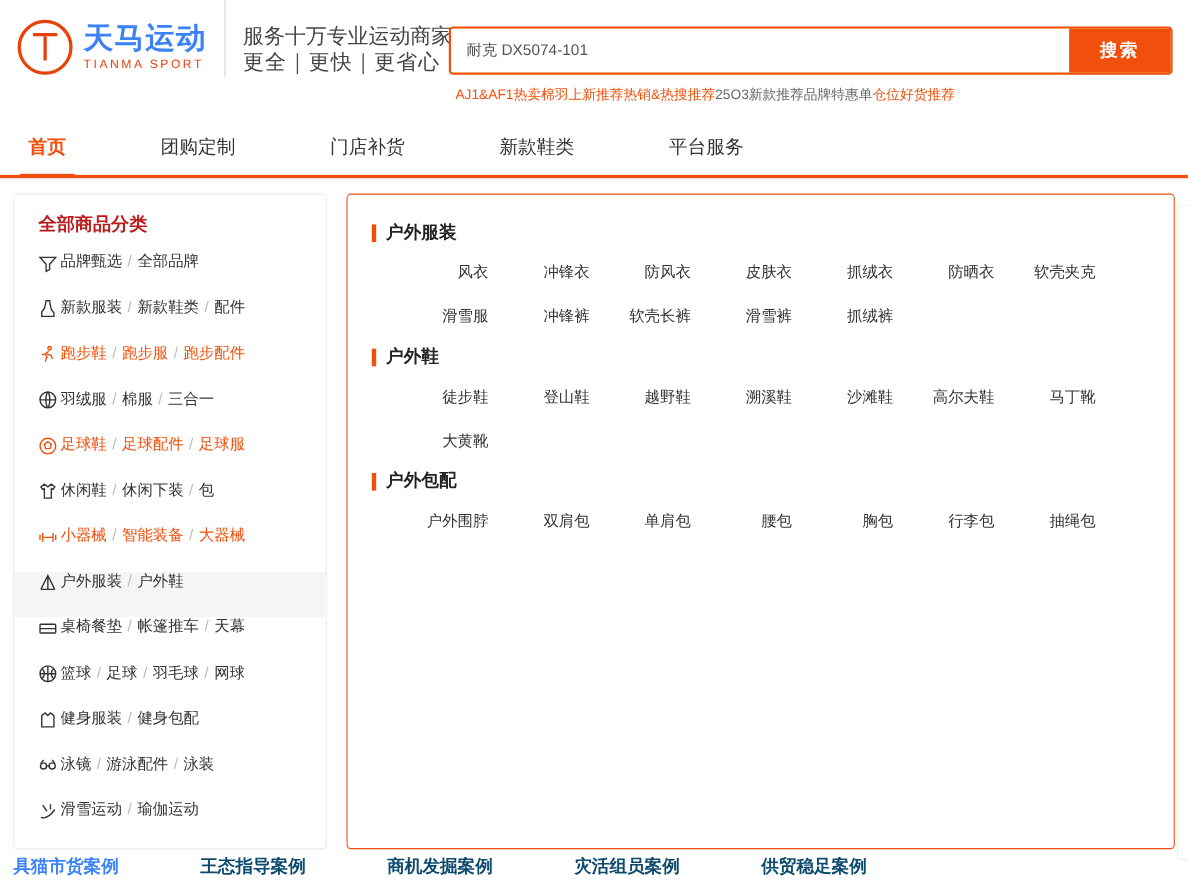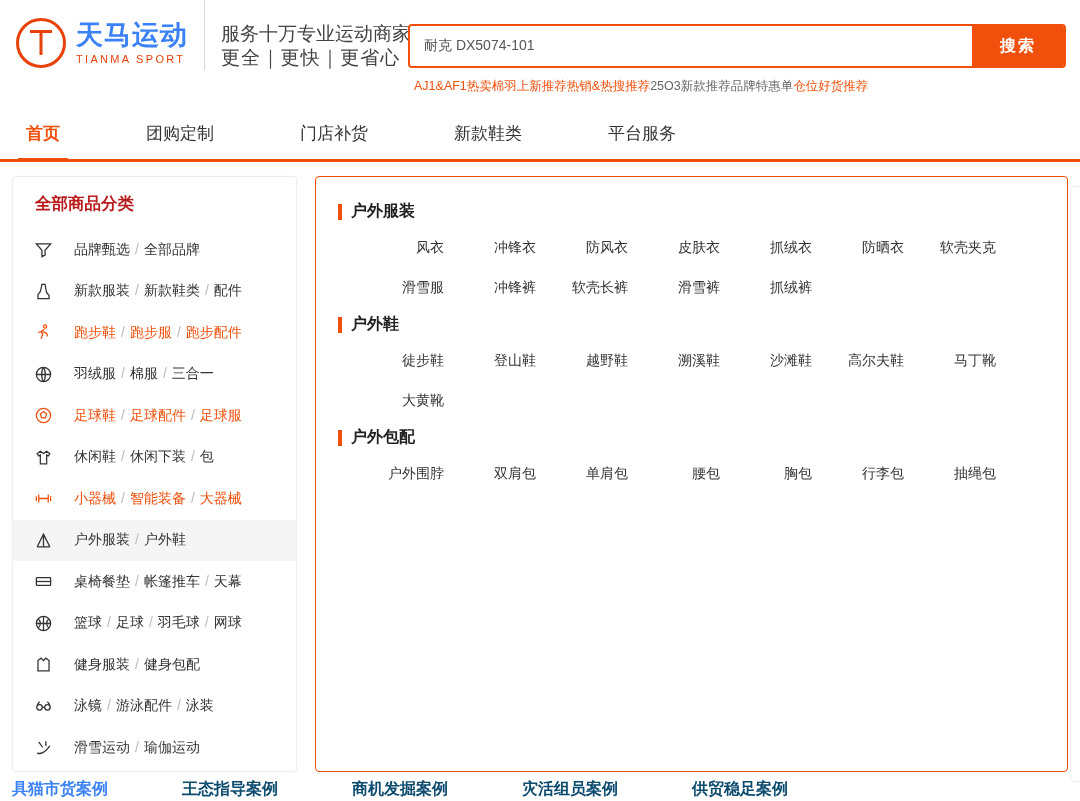--- a/index.html
+++ b/index.html
@@ -171,27 +171,27 @@
     box-shadow: 0 0 3px rgba(0,0,0,0.04);
   }
   .sidebar-title {
     font-size: 16.5px;
     font-weight: bold;
     color: #b91c1c;
     padding: 4px 0 14px 22px;
   }
   .cat-row {
     display: flex;
-    align-items: center;
+    align-items: flex-start;
     height: 41.5px;
     padding-left: 20px;
     font-size: 14px;
     color: #333;
     cursor: pointer;
-    gap: 21px;
+    gap: 2px;
   }
   .cat-row.highlight { background: #f5f5f5; }
   .cat-icon {
     width: 20px; height: 20px;
     flex: none;
     color: #333;
     display: flex;
     align-items: center;
     justify-content: center;
   }

